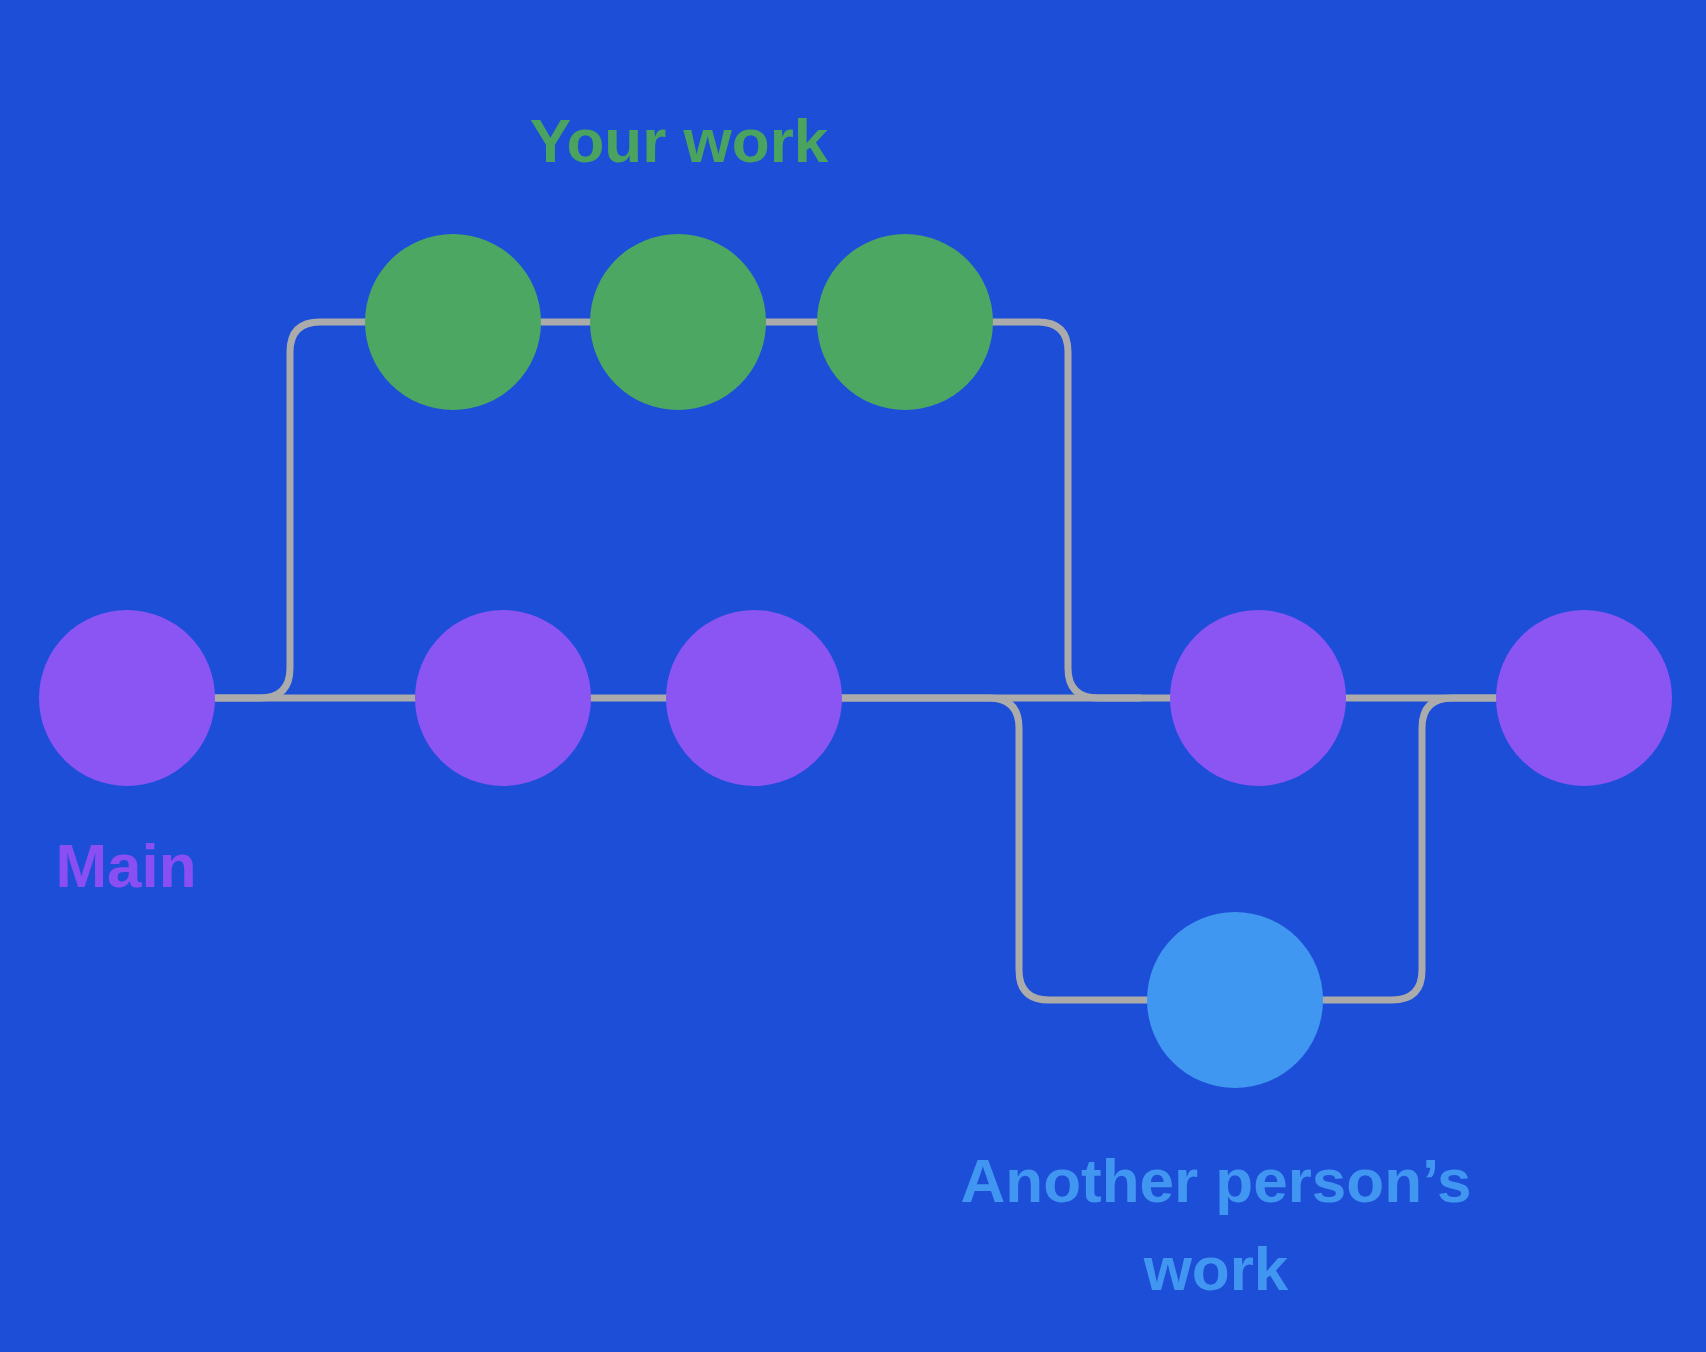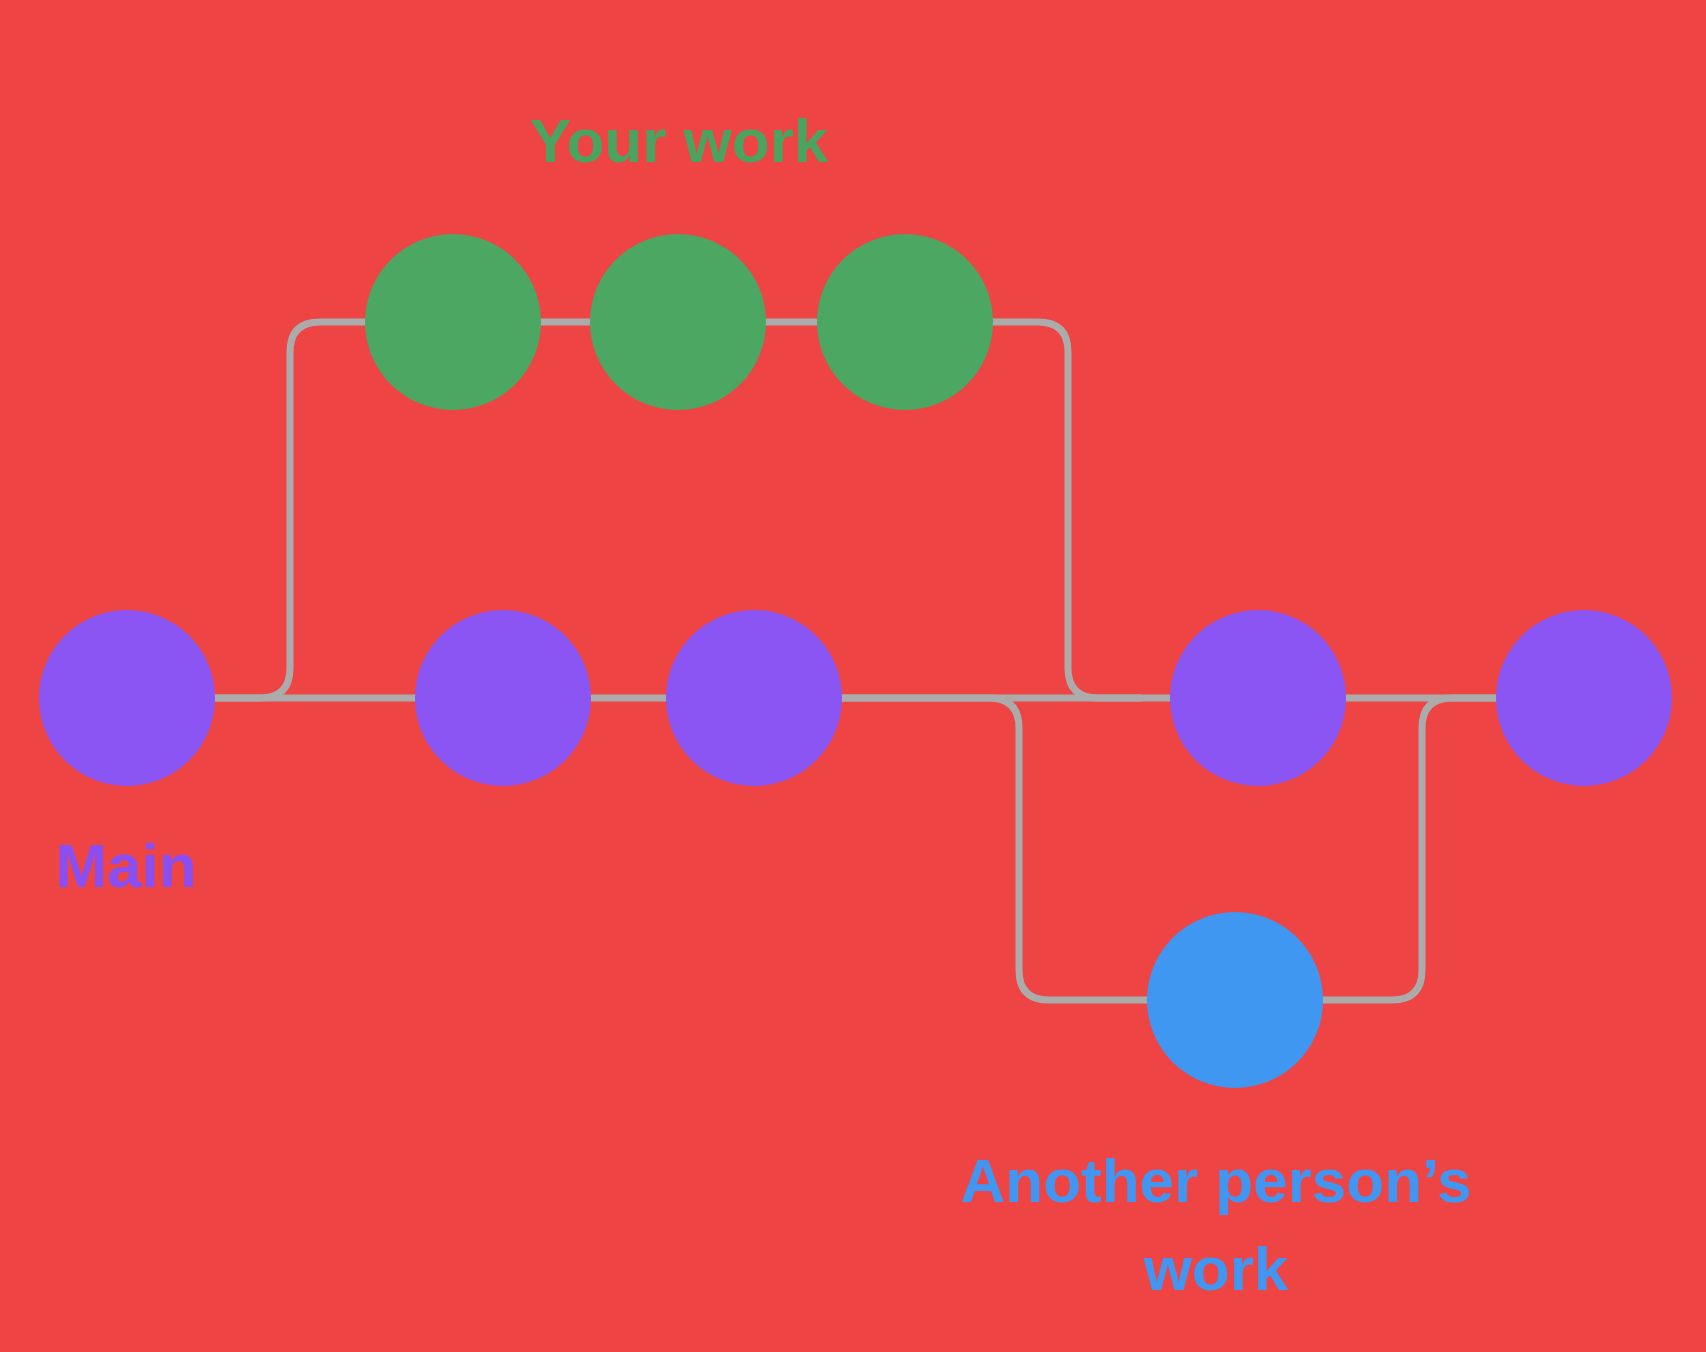--- a/index.html
+++ b/index.html
@@ -4,21 +4,21 @@
 <style>
   html, body {
     margin: 0;
     padding: 0;
     background: #ffffff;
   }
   .canvas {
     position: relative;
     width: 1706px;
     height: 1352px;
-    background: #ef4444;
+    background: #1d4ed8;
     overflow: hidden;
   }
   svg.diagram {
     display: block;
     width: 1706px;
     height: 1352px;
   }
   .connector {
     fill: none;
     stroke-width: 7;

